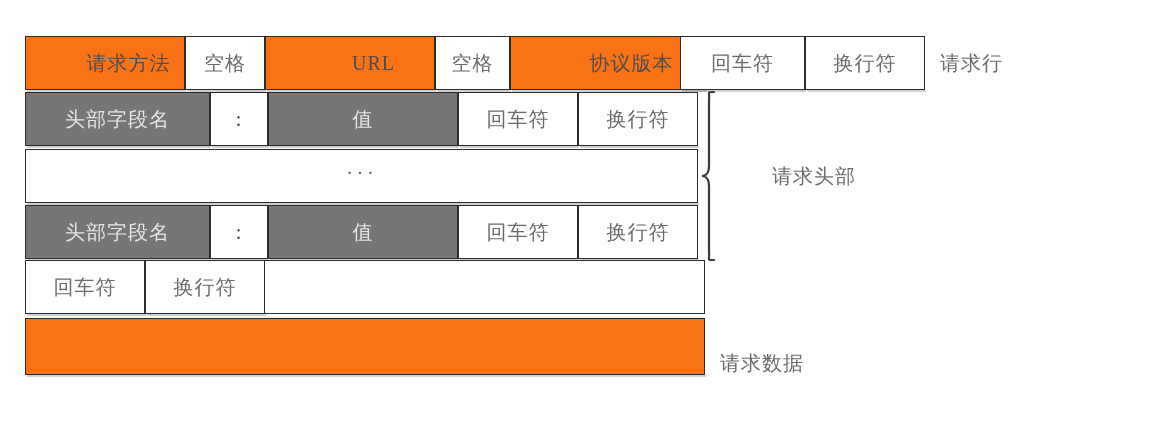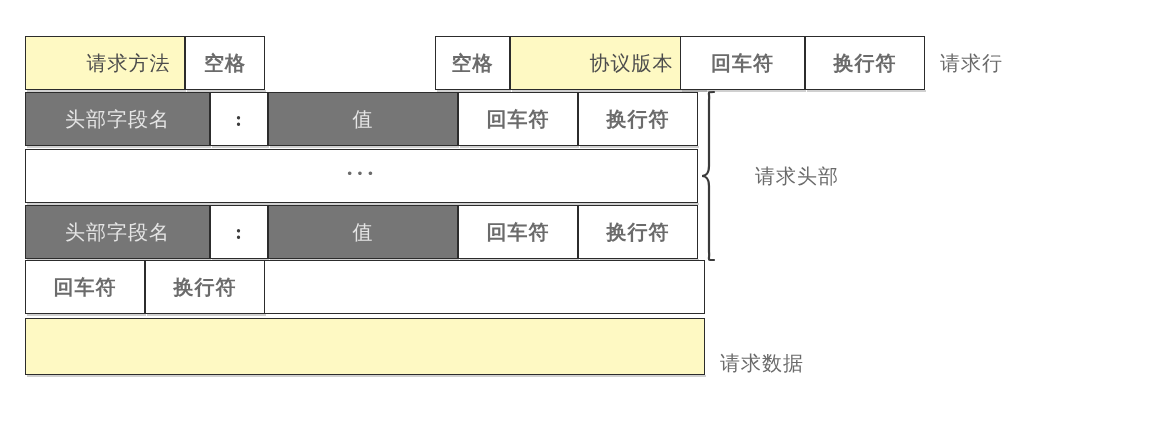--- a/index.html
+++ b/index.html
@@ -32,28 +32,27 @@
     align-items: center;
     justify-content: center;
     font-size: 20px;
     line-height: 1;
     letter-spacing: 1px;
     white-space: nowrap;
   }
 
   
   .cell.light {
-    background: #fef9c3;
+    background: #f97316;
     color: #4d4d4d;
     padding-left: 47px;
   }
   .cell.white {
     background: #ffffff;
     color: #6b6b6b;
-    font-weight: bold;
   }
   .cell.dark {
     background: #767676;
     color: #e5e5e5;
   }
 
   
   .cell::after {
     content: "";
     position: absolute;
@@ -96,20 +95,23 @@
 <body>
 
 <div id="diagram">
 
   <div class="cell light" style="left:25px;top:36px;width:160px;height:54px;">
     <span>请求方法</span>
   </div>
   <div class="cell white" style="left:185px;top:36px;width:80px;height:54px;">
     <span>空格</span>
   </div>
+  <div class="cell light" style="left:265px;top:36px;width:170px;height:54px;">
+    <span>URL</span>
+  </div>
   <div class="cell white" style="left:435px;top:36px;width:75px;height:54px;">
     <span>空格</span>
   </div>
   <div class="cell light" style="left:510px;top:36px;width:196px;height:54px;">
     <span>协议版本</span>
   </div>
   <div class="cell white" style="left:680px;top:36px;width:125px;height:54px;">
     <span>回车符</span>
   </div>
   <div class="cell white" style="left:805px;top:36px;width:120px;height:54px;">
@@ -149,21 +151,21 @@
   <div class="cell white" style="left:458px;top:205px;width:120px;height:54px;">
     <span>回车符</span>
   </div>
   <div class="cell white" style="left:578px;top:205px;width:120px;height:54px;">
     <span>换行符</span>
   </div>
 
   <svg class="brace" style="left:700px;top:90px;" width="40" height="172" viewBox="0 0 40 172">
     <path d="M14 2 C6 2 10 2 9 10 L9 76 C9 84 5 86 2 86 C5 86 9 88 9 96 L9 162 C10 170 6 170 14 170" fill="none" stroke="#3a3a3a" stroke-width="2.2" stroke-linecap="round"></path>
   </svg>
-  <div class="label" style="left:755px;top:166px;text-align:right;">请求头部</div>
+  <div class="label" style="left:772px;top:166px;text-align:right;">请求头部</div>
 
   <div class="cell white" style="left:25px;top:260px;width:120px;height:54px;">
     <span>回车符</span>
   </div>
   <div class="cell white" style="left:145px;top:260px;width:120px;height:54px;">
     <span>换行符</span>
   </div>
   <div class="cell white nodrop" style="left:265px;top:260px;width:440px;height:54px;border-left:none;">
     <span></span>
   </div>

